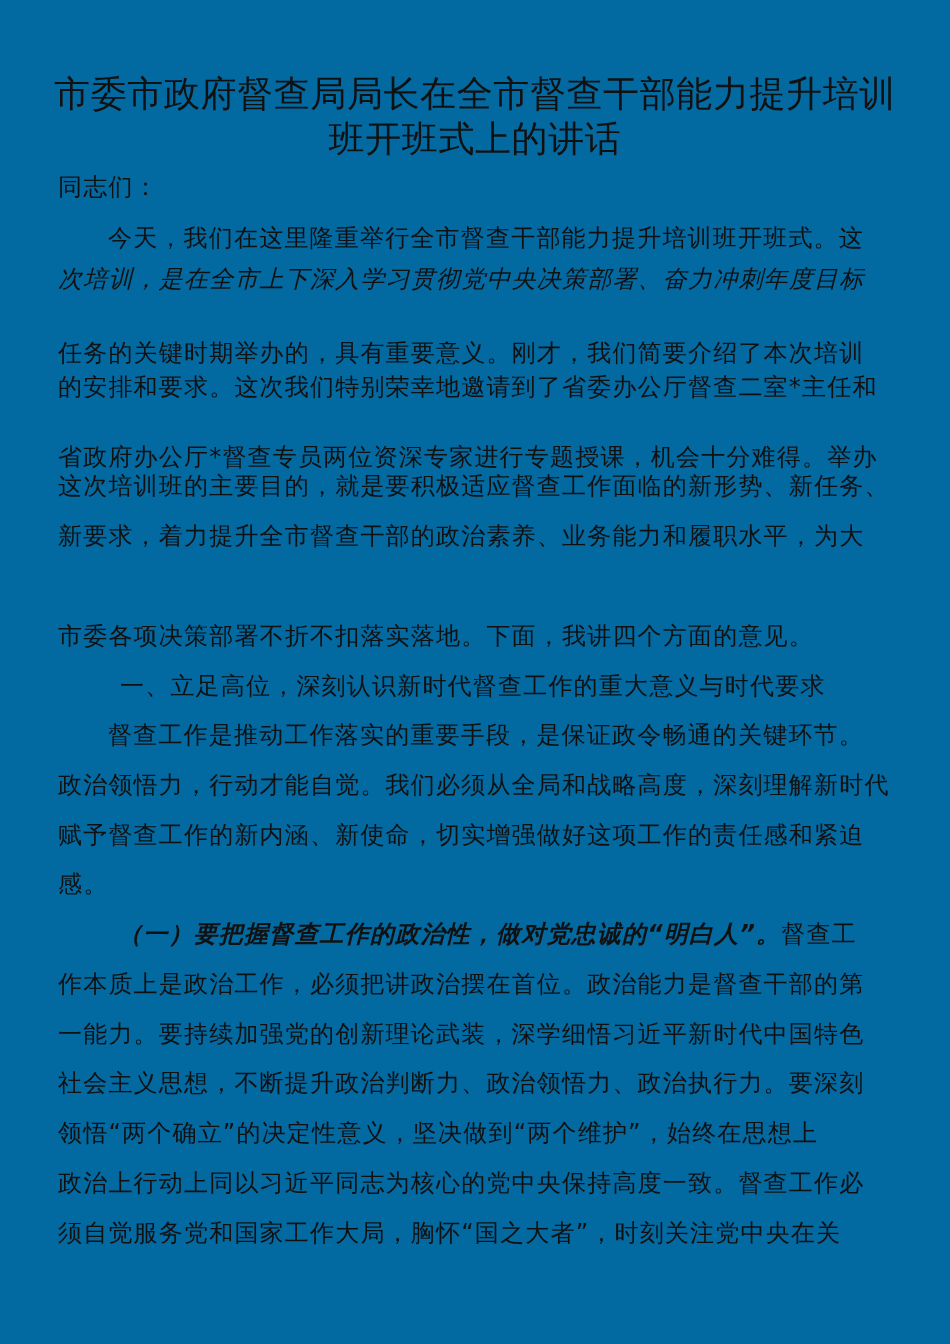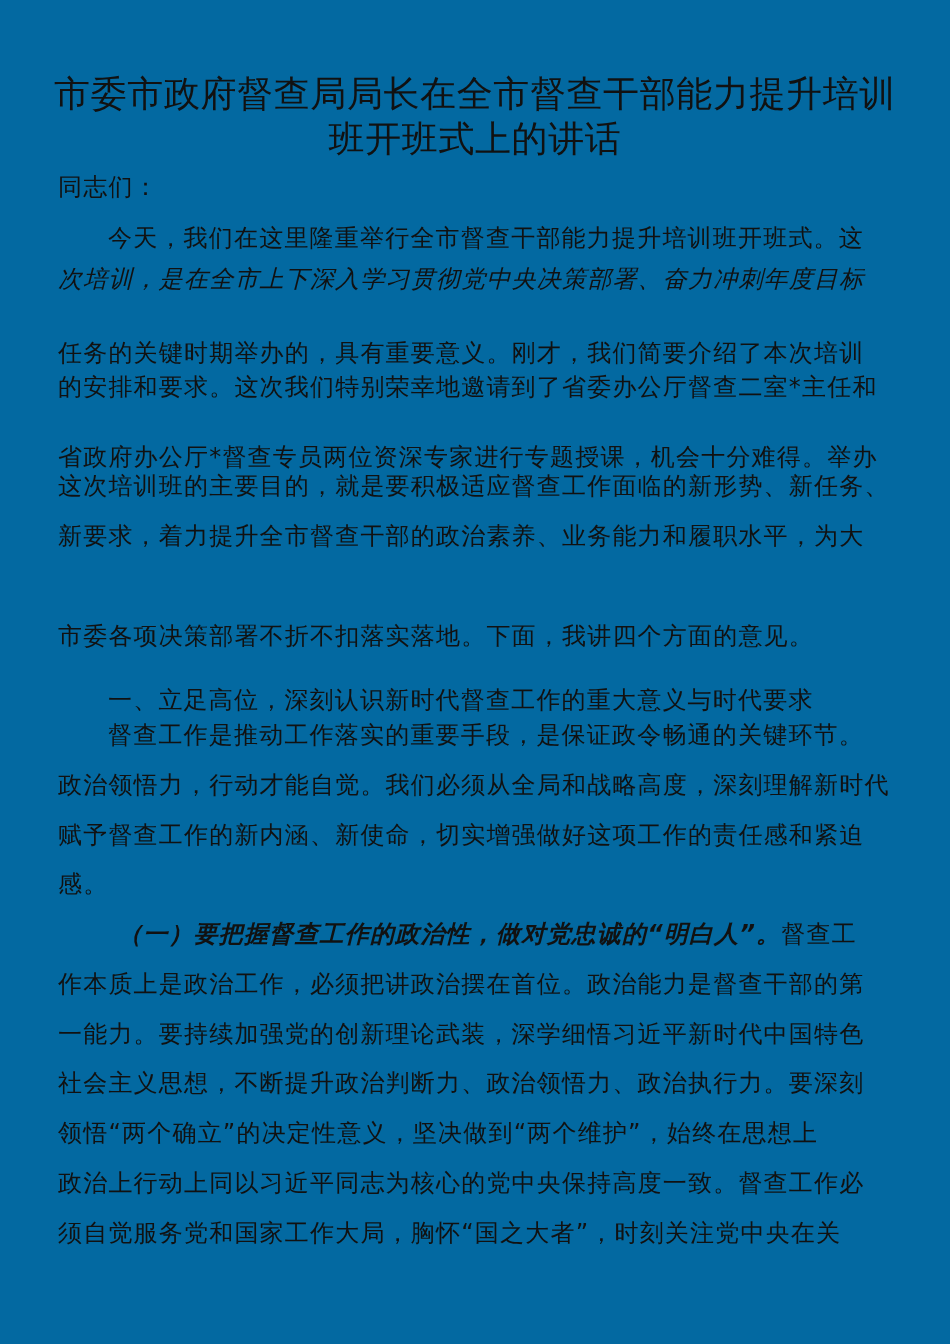--- a/index.html
+++ b/index.html
@@ -61,21 +61,21 @@
 
   <div class="line" style="top:221px; left:108px;">今天，我们在这里隆重举行全市督查干部能力提升培训班开班式。这</div>
   <div class="line" style="top:262px;font-style:italic;">次培训，是在全市上下深入学习贯彻党中央决策部署、奋力冲刺年度目标</div>
   <div class="line" style="top:336px;">任务的关键时期举办的，具有重要意义。刚才，我们简要介绍了本次培训</div>
   <div class="line" style="top:370px;">的安排和要求。这次我们特别荣幸地邀请到了省委办公厅督查二室*主任和</div>
   <div class="line" style="top:420px;margin-top:20px;">省政府办公厅*督查专员两位资深专家进行专题授课，机会十分难得。举办</div>
   <div class="line" style="top:469px;">这次培训班的主要目的，就是要积极适应督查工作面临的新形势、新任务、</div>
   <div class="line" style="top:519px;">新要求，着力提升全市督查干部的政治素养、业务能力和履职水平，为大</div>
   <div class="line" style="top:619px;">市委各项决策部署不折不扣落实落地。下面，我讲四个方面的意见。</div>
 
-  <div class="line" style="top:669px; left:108px;margin-top:14px;">一、立足高位，深刻认识新时代督查工作的重大意义与时代要求</div>
+  <div class="line" style="top:669px; left:120px;">一、立足高位，深刻认识新时代督查工作的重大意义与时代要求</div>
 
   <div class="line" style="top:718px; left:108px;">督查工作是推动工作落实的重要手段，是保证政令畅通的关键环节。</div>
   <div class="line" style="top:768px;">政治领悟力，行动才能自觉。我们必须从全局和战略高度，深刻理解新时代</div>
   <div class="line" style="top:818px;">赋予督查工作的新内涵、新使命，切实增强做好这项工作的责任感和紧迫</div>
   <div class="line" style="top:867px;">感。</div>
 
   <div class="line" style="top:917px; left:118px;"><span class="bold">（一）要把握督查工作的政治性，做对党忠诚的“明白人”。</span><span>督查工</span></div>
 
   <div class="line" style="top:967px;">作本质上是政治工作，必须把讲政治摆在首位。政治能力是督查干部的第</div>
   <div class="line" style="top:1017px;">一能力。要持续加强党的创新理论武装，深学细悟习近平新时代中国特色</div>

